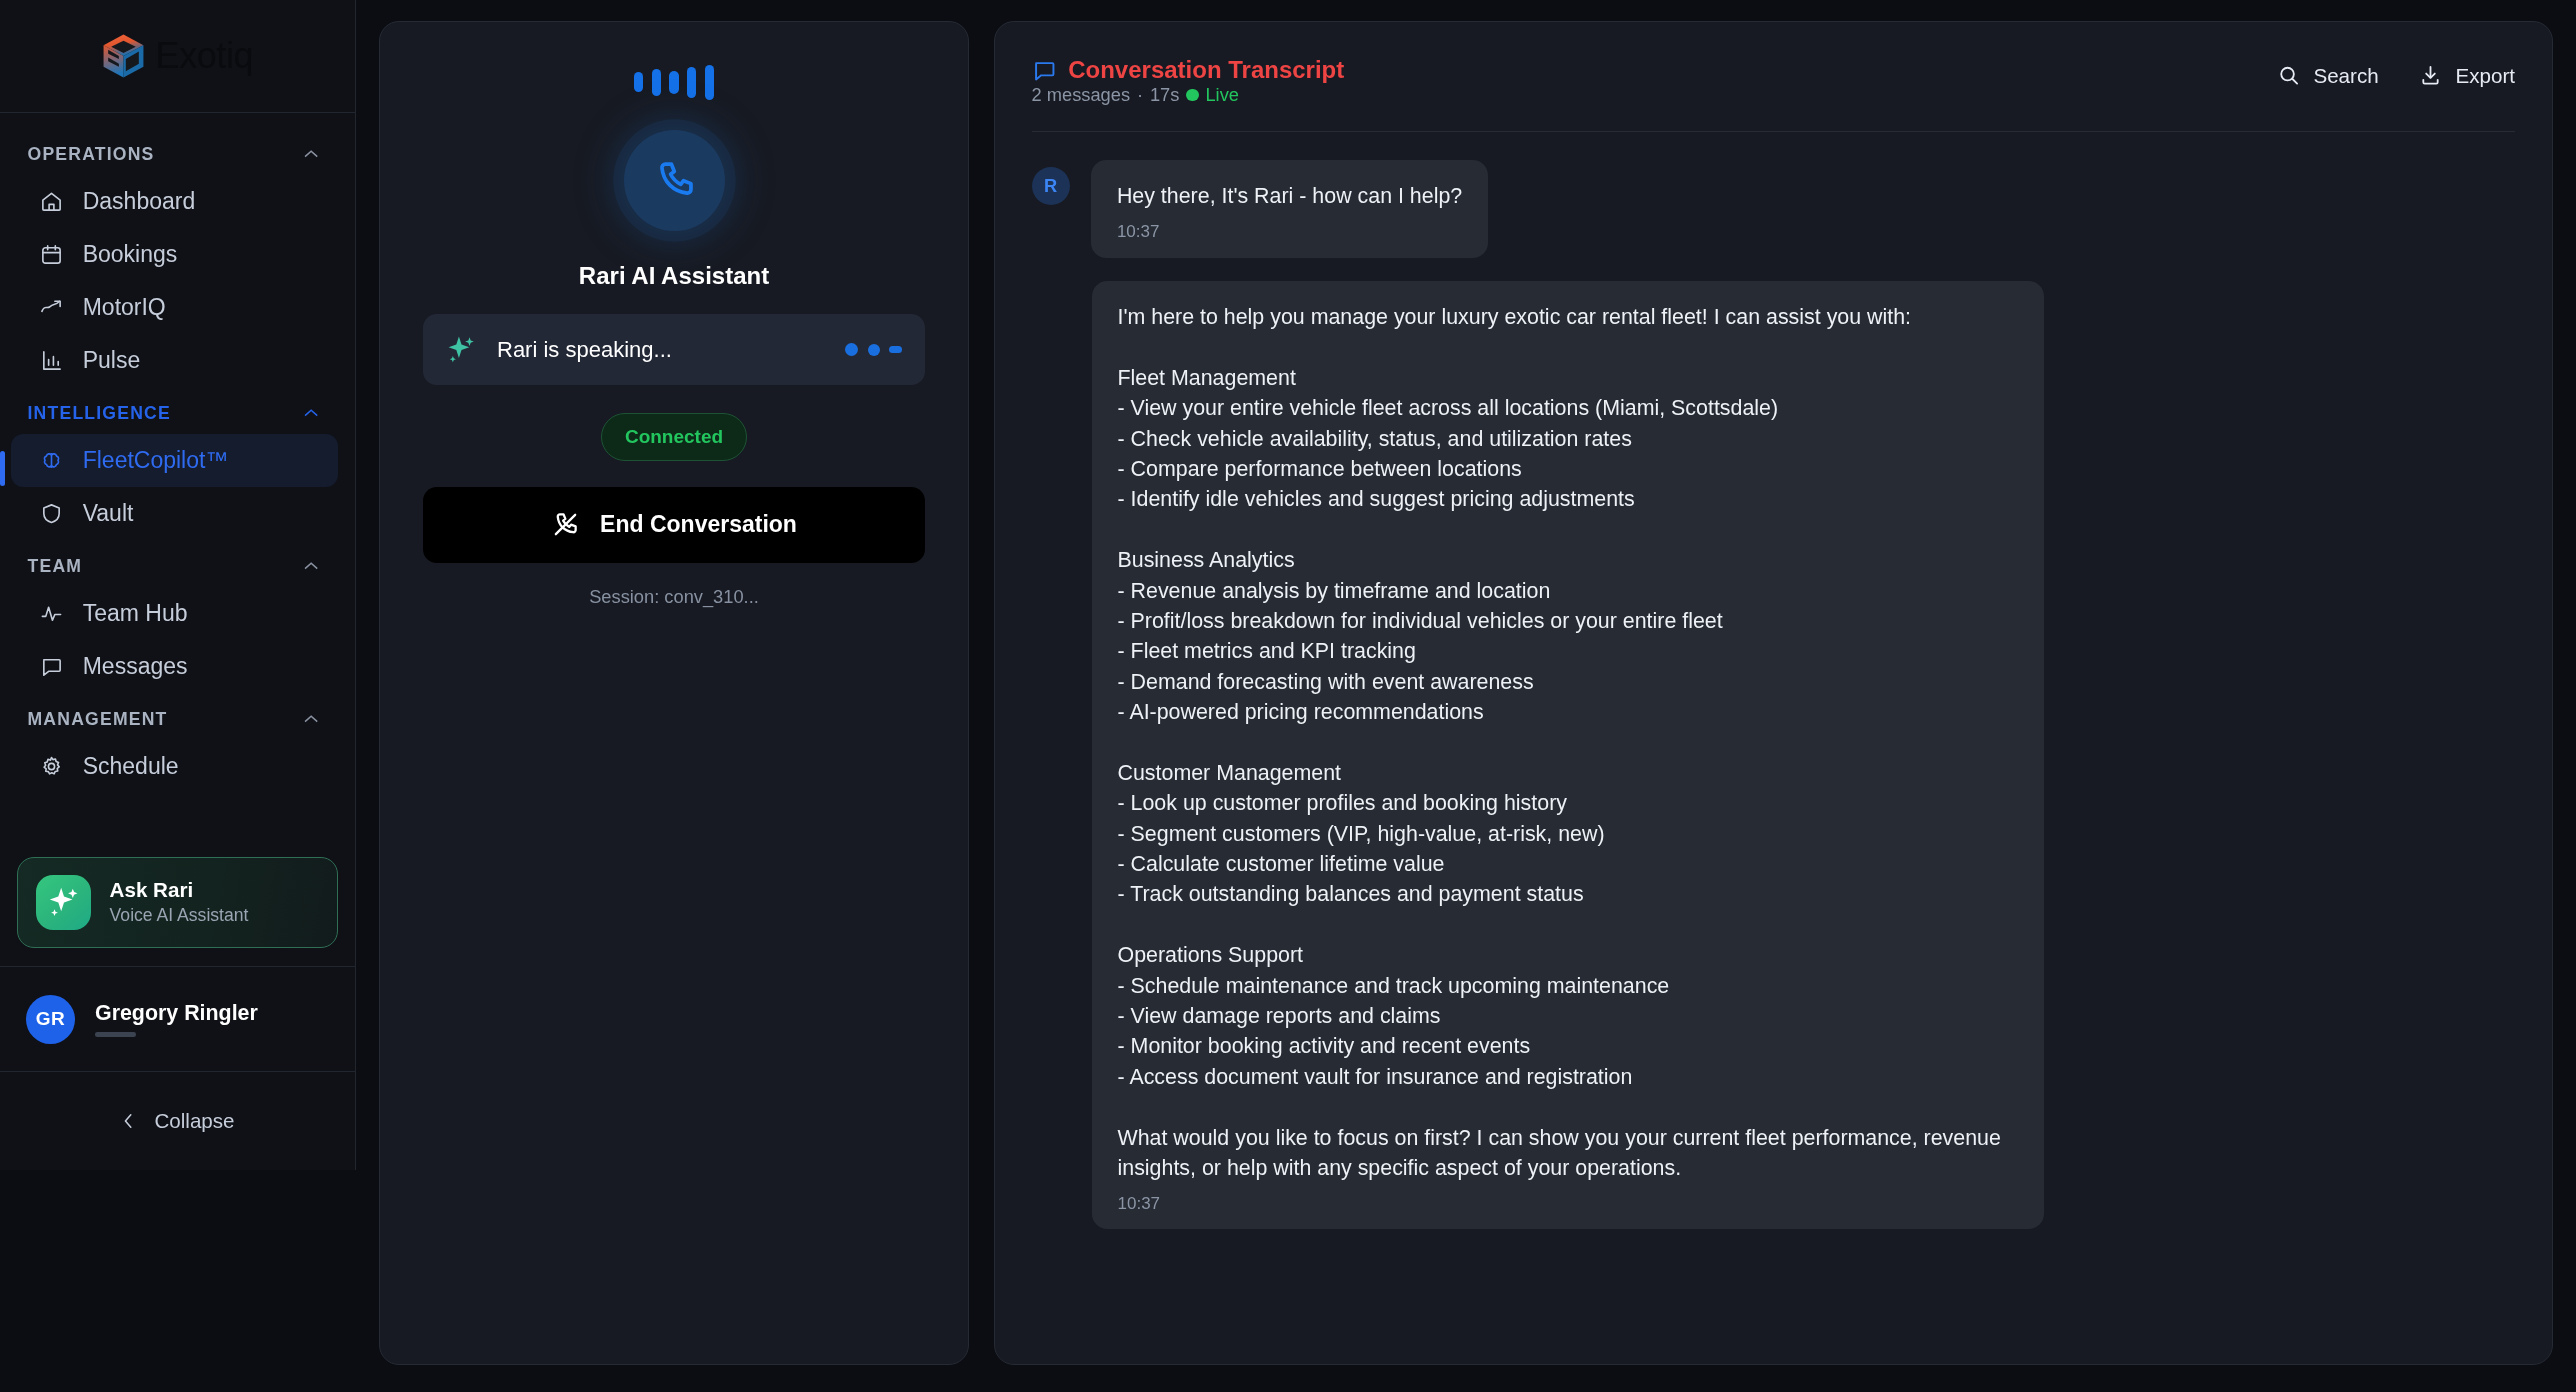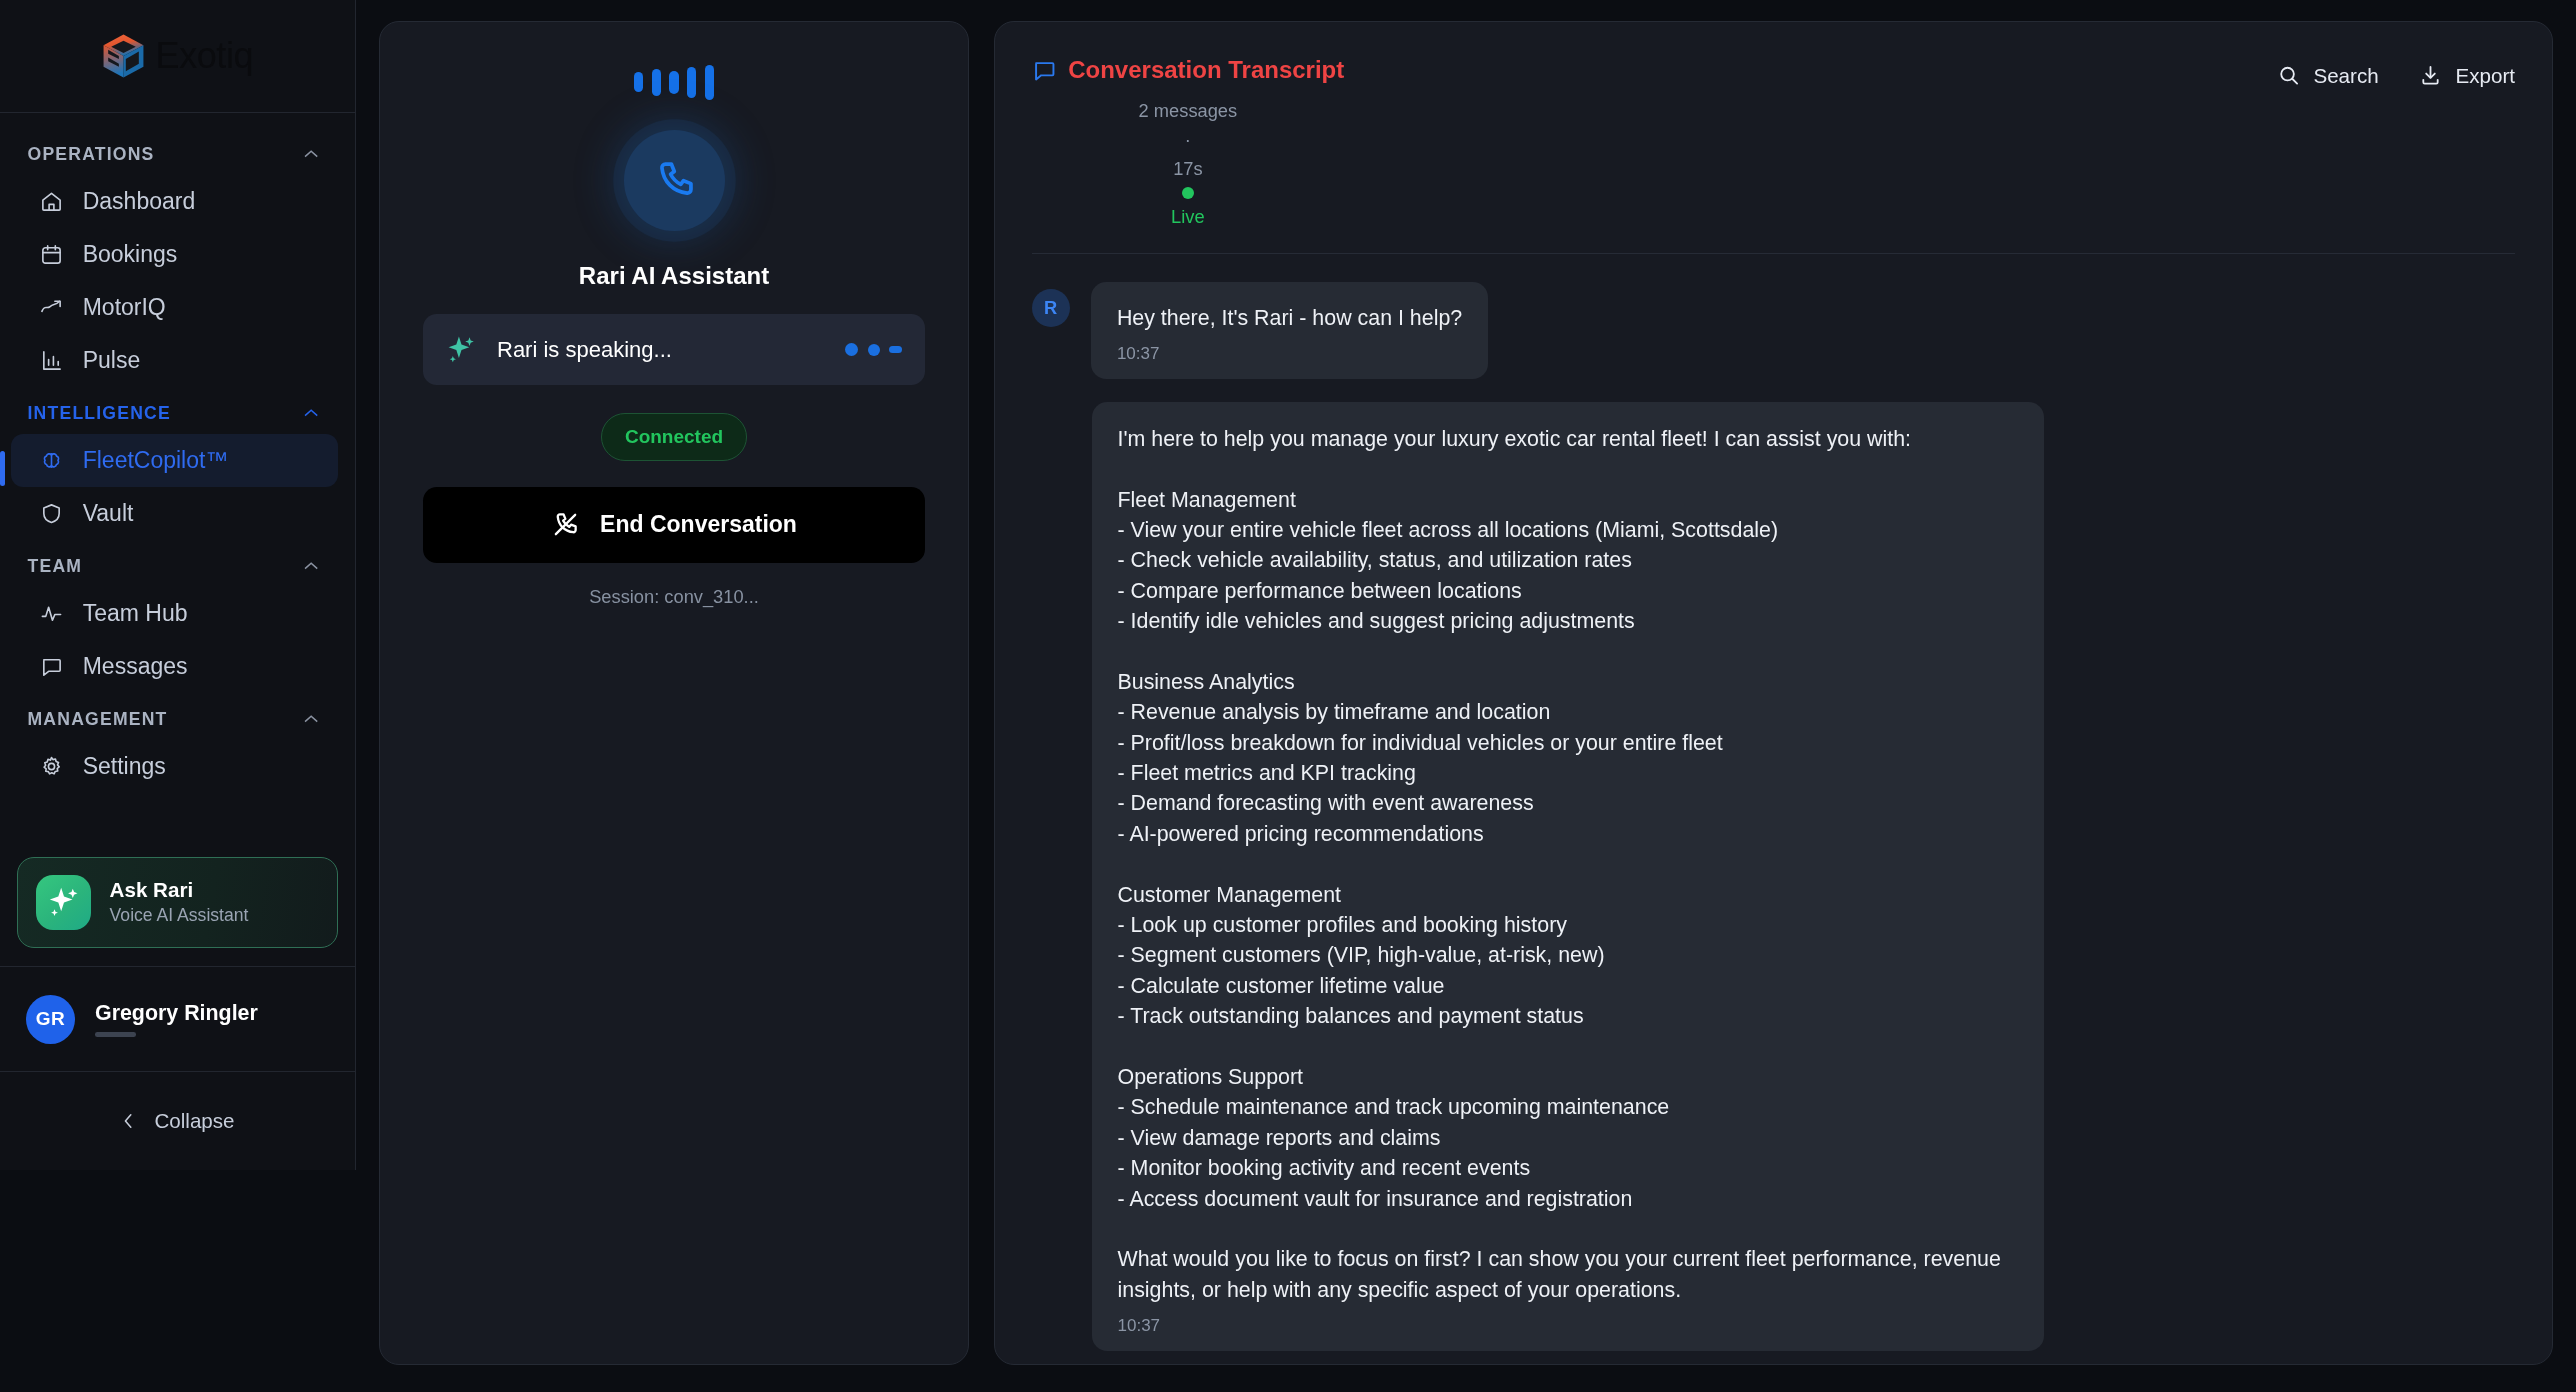--- a/index.html
+++ b/index.html
@@ -177,21 +177,21 @@
     border-radius: 20px;
     height: 1344px;
     padding: 34px 37px 0 37px;
     display: flex; flex-direction: column;
     overflow: hidden;
   }
   .t-head { display: flex; align-items: flex-start; justify-content: space-between; }
   .t-title-row { display: flex; align-items: center; gap: 12.2px; }
   .t-title-row svg { width: 24.5px; height: 24.5px; color: #2a79ef; }
   .t-title { font-size: 24px; font-weight: 700; color: #ef4444; }
-  .t-meta { margin-top: 16px; font-size: 18.3px; color: #8b95a5; display: flex; align-items: center; gap: 6.9px; flex-direction: column; }
+  .t-meta { margin-top: 0; font-size: 18.3px; color: #8b95a5; display: flex; align-items: center; gap: 6.9px; }
   .live-dot { width: 12.2px; height: 12.2px; border-radius: 50%; background: #22c55e; display: inline-block; }
   .live-txt { color: #22c55e; }
   .t-actions { display: flex; align-items: center; gap: 40px; padding-top: 7.6px; }
   .t-act { display: flex; align-items: center; gap: 13.8px; font-size: 20.6px; color: #e6eaf2; cursor: pointer; }
   .t-act svg { width: 23px; height: 23px; }
   .t-rule { height: 1.5px; background: #262b36; margin: 24.5px 0 0 0; }
 
   .msgs { padding-top: 27.5px; display: flex; flex-direction: column; gap: 23px; overflow: hidden; }
   .msg { display: flex; gap: 21.4px; align-items: flex-start; }
   .msg-av {
@@ -329,21 +329,21 @@
           <span>MANAGEMENT</span>
           <svg class="chev" viewBox="0 0 24 14" fill="none" stroke="#8b93a2" stroke-width="2">
               <path d="M4 10 L12 3 L20 10"></path>
             </svg>
         </div>
         <div class="nav-item">
           <svg class="ico" viewBox="0 0 24 24" fill="none" stroke="currentColor" stroke-width="1.7" stroke-linecap="round" stroke-linejoin="round">
               <circle cx="12" cy="12" r="3.2"></circle>
               <path d="M12 2.6 l1.5 2.2 2.6-.6 .7 2.6 2.5 1 -1 2.5 1.7 2 -2 1.8 .5 2.6 -2.6 .5 -1.2 2.4 -2.4-1.1 -2.3 1.2 -1.3-2.3 -2.7-.4 .4-2.6 -2.1-1.7 1.6-2.1 -.9-2.5 2.5-.9 .8-2.6 2.6 .7 Z"></path>
             </svg>
-          <span>Settings</span>
+          <span>Schedule</span>
         </div>
       </div>
     </nav>
 
     <div class="askrari-wrap">
       <div class="askrari">
         <div class="askrari-ic">
           <svg viewBox="0 0 24 24" fill="currentColor">
               <path d="M10 2 L12 8.2 L18 10.2 L12 12.3 L10 18.5 L8 12.3 L2 10.2 L8 8.2 Z"></path>
               <path d="M18.2 2.6 L19.1 5 L21.5 5.9 L19.1 6.8 L18.2 9.2 L17.3 6.8 L14.9 5.9 L17.3 5 Z"></path>

